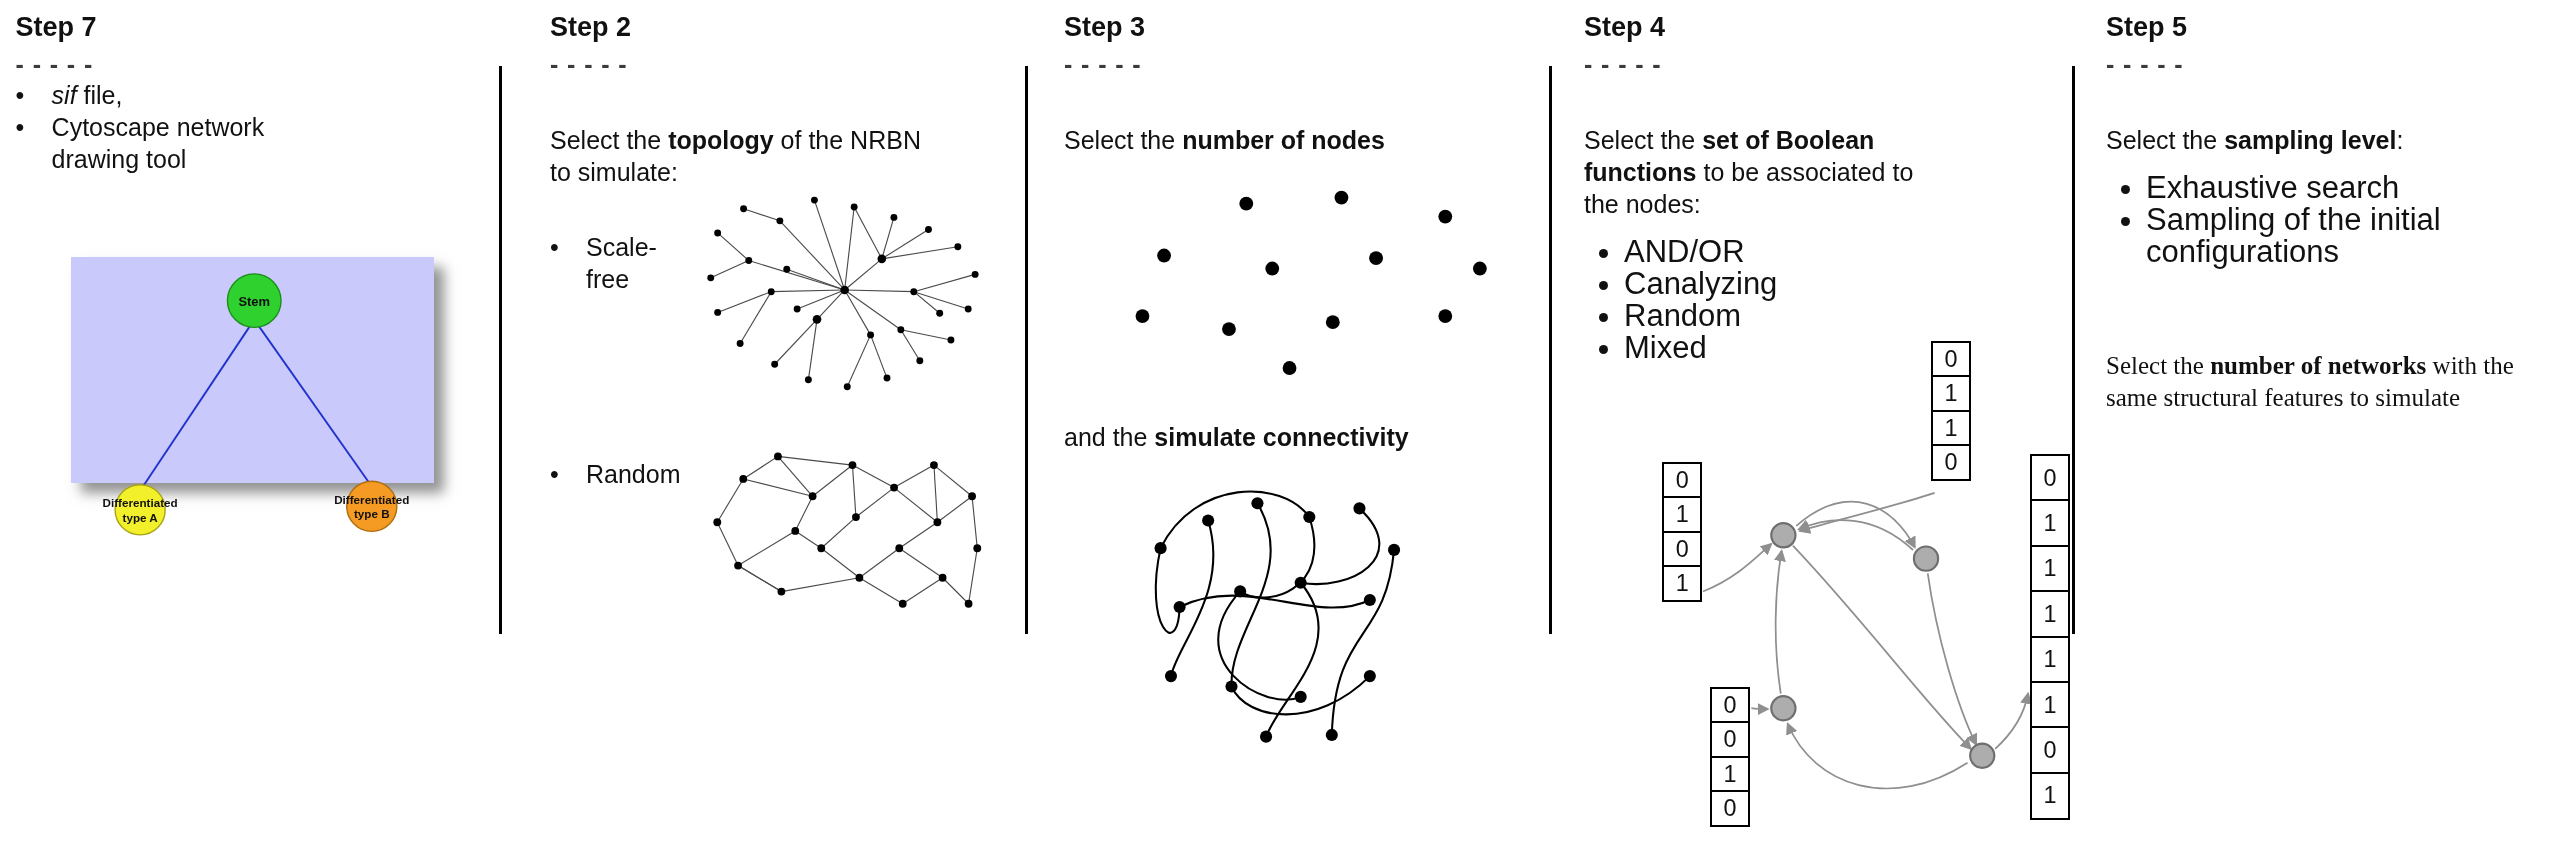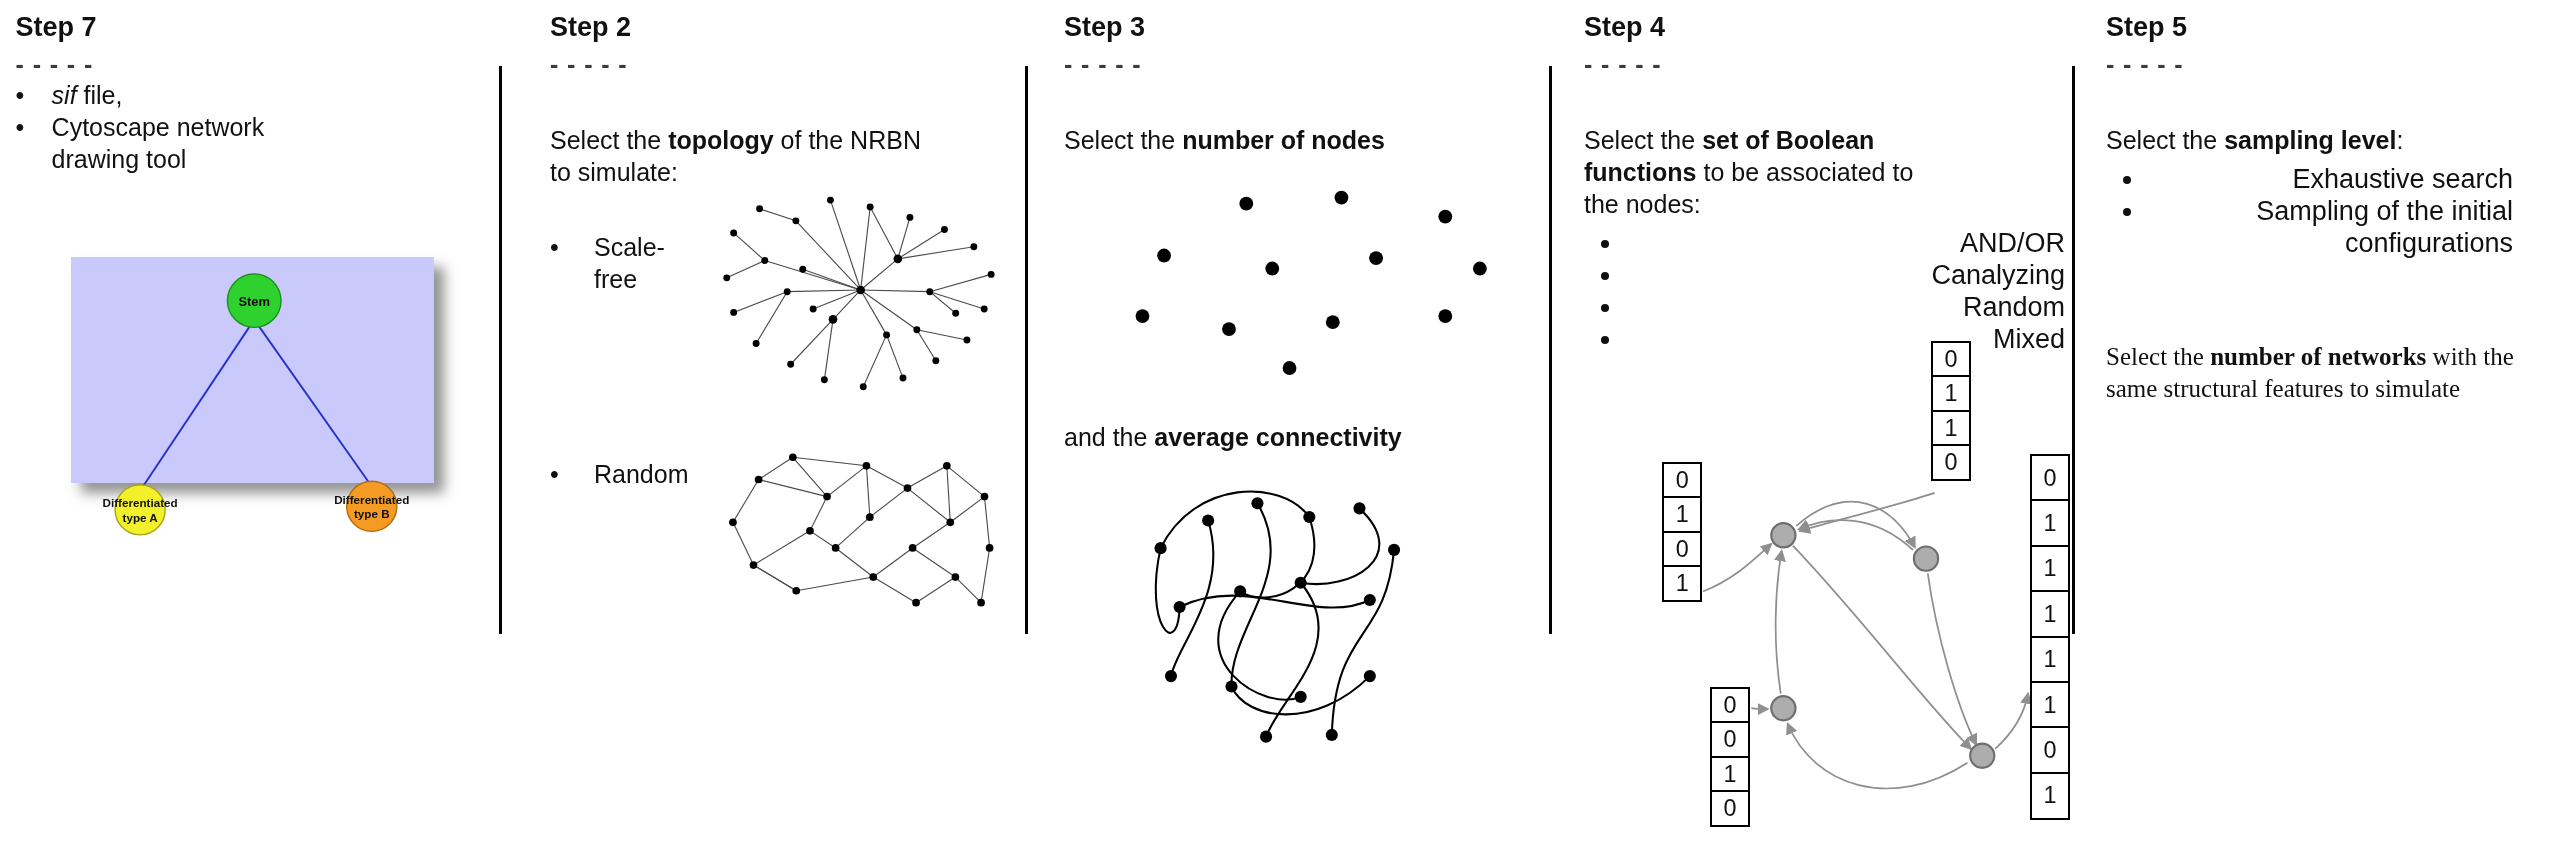--- a/index.html
+++ b/index.html
@@ -12,37 +12,37 @@
     overflow: hidden;
   }
   .col { position: absolute; top: 12px; }
   .step-title { font-size: 27px; font-weight: bold; }
   .dashes { font-size: 25px; font-weight: bold; color: #3c3c3c; margin-top: 7px; letter-spacing: 0.9px; }
   .para { font-size: 25px; line-height: 32px; margin-top: 45px; }
   .para b, .blist b { font-weight: bold; }
   .bullet-row { display: flex; font-size: 25px; line-height: 32px; }
   .bullet-row::before { content: "\2022"; flex: 0 0 36px; }
   .btext { flex: 1; }
-  .blist { list-style: disc; padding-left: 40px; font-size: 27px; line-height: 32px; margin-top: 7px; text-align: right; }
+  .blist { list-style: disc; padding-left: 40px; font-size: 31px; line-height: 32px; margin-top: 16px; }
   .blist li { margin: 0; }
   .divider { position: absolute; top: 66px; width: 2.6px; height: 568px; background: var(--divider, #000); }
 
   
   .tree-box {
     width: 363px; height: 226px;
     margin: 82px 12px 0 55px;
     background: var(--tree_bg, #c9c9fb);
     box-shadow: 9.5px 9.5px 12px rgba(110,110,110,0.75);
     position: relative;
   }
   .tree-box svg { position: absolute; inset: 0; }
   .tree-label { font-family: "Liberation Sans", sans-serif; font-weight: bold; fill: #111; }
 
   
-  .net-row { display: flex; font-size: 25px; line-height: 32px; gap: 8px; }
+  .net-row { display: flex; font-size: 25px; line-height: 32px; }
   .net-row::before { content: "\2022"; flex: 0 0 36px; }
   .net-row .ntext { flex: 0 0 107px; }
   .net-row.sf .ntext, .net-row.sf::before { padding-top: 43px; }
   .net-row.rn .ntext, .net-row.rn::before { padding-top: 38px; }
   .net-row svg { display: block; }
   .net-dot { fill: #000; }
   .net-edge { stroke: #4a4a4a; stroke-width: 1.3; }
 
   
   .dots-svg { display: block; margin: 26px 0 0 48px; }
@@ -252,21 +252,21 @@
       <circle class="big-dot" cx="185" cy="100" r="8"></circle>
       <circle class="big-dot" cx="305" cy="88" r="8"></circle>
     <circle class="big-dot" cx="425" cy="100" r="8"></circle>
       <circle class="big-dot" cx="35" cy="155" r="8"></circle>
       <circle class="big-dot" cx="135" cy="170" r="8"></circle>
     <circle class="big-dot" cx="255" cy="162" r="8"></circle>
       <circle class="big-dot" cx="385" cy="155" r="8"></circle>
       <circle class="big-dot" cx="205" cy="215" r="8"></circle>
   </svg>
 
-  <div class="para" style="margin-top:40px;"><span>and the </span><b>average connectivity</b></div>
+  <div class="para" style="margin-top:40px;"><span>and the </span><b>simulate connectivity</b></div>
 
   <svg class="tangle-svg" width="294" height="286" viewBox="0 0 340 330">
     <path class="tangle-path" d="M40,90 C 80,10 180,10 212,54"></path>
     <path class="tangle-path" d="M95,58 C 120,140 60,200 52,238"></path>
     <path class="tangle-path" d="M152,38 C 200,120 120,180 122,250"></path>
     <path class="tangle-path" d="M270,44 C 330,100 260,140 202,130"></path>
     <path class="tangle-path" d="M310,92 C 300,200 242,180 238,306"></path>
     <path class="tangle-path" d="M62,158 C 140,120 220,180 282,150"></path>
     <path class="tangle-path" d="M132,140 C 60,220 160,280 202,262"></path>
     <path class="tangle-path" d="M202,130 C 260,200 180,260 162,308"></path>

